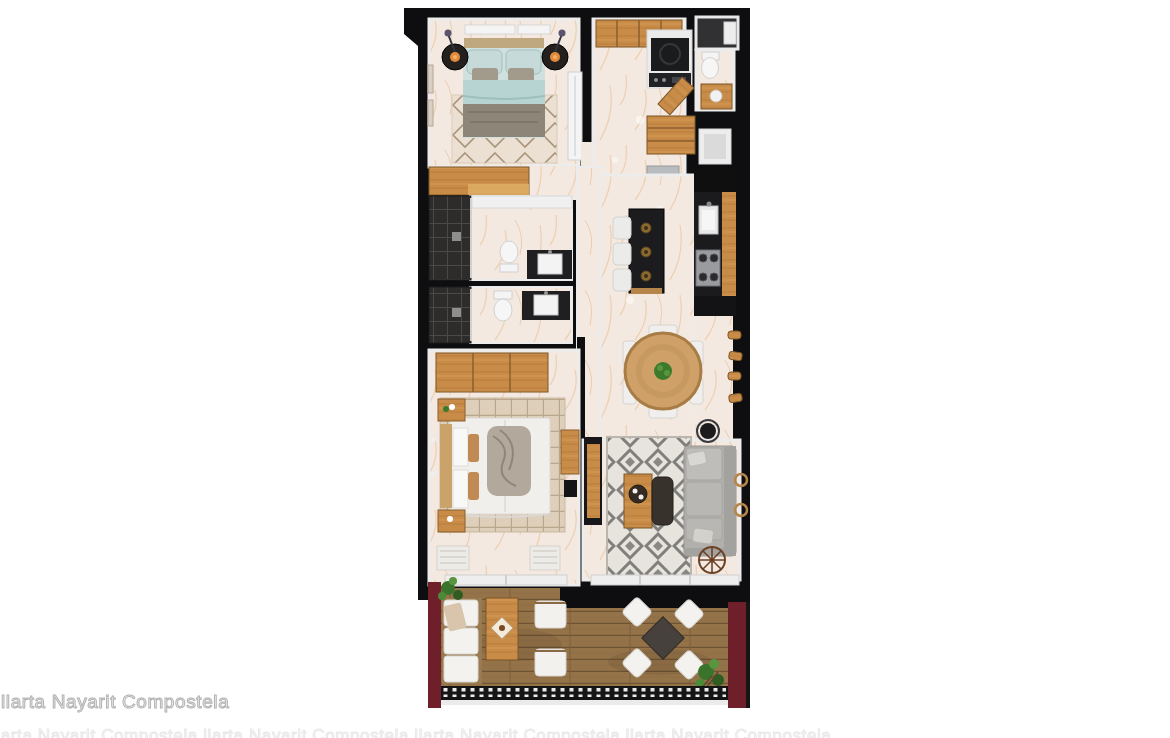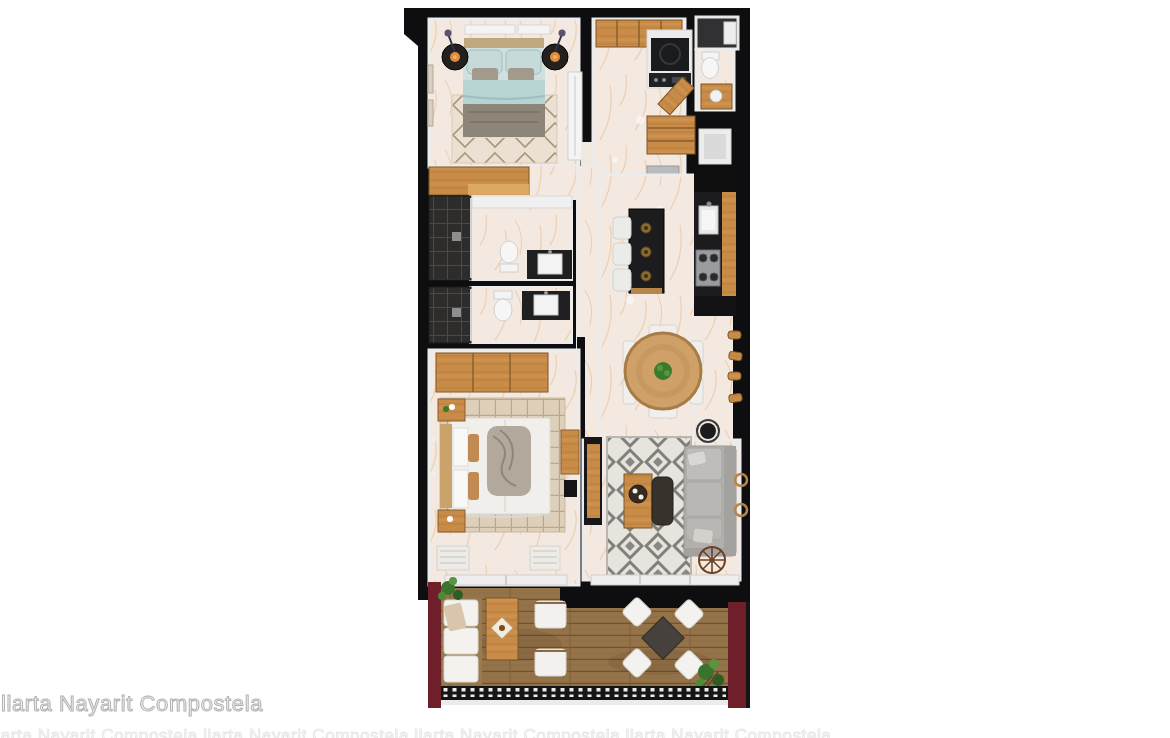--- a/index.html
+++ b/index.html
@@ -1,20 +1,20 @@
 <!DOCTYPE html>
 <html><head>
 <meta charset="utf-8">
 <style>
   html,body{margin:0;padding:0;background:#ffffff;}
   .canvas{position:relative;width:1170px;height:738px;background:#ffffff;overflow:hidden;
           font-family:"Liberation Sans",sans-serif;}
   .watermark{
     position:absolute;left:1px;top:691px;
-    font-size:22px;letter-spacing:.6px;
+    font-size:19px;letter-spacing:.6px;
     color:#f4f4f4;
     -webkit-text-stroke:1px #b3b3b3;
     text-shadow:0 0 1px #c9c9c9;
     white-space:nowrap;user-select:none;
   }
   .watermark-edge{
     position:absolute;left:-8px;top:726px;width:1200px;height:12px;overflow:hidden;
     font-size:17px;letter-spacing:.6px;color:#f3f3f3;
     -webkit-text-stroke:1px #d6d6d6;opacity:.55;white-space:nowrap;user-select:none;
   }

